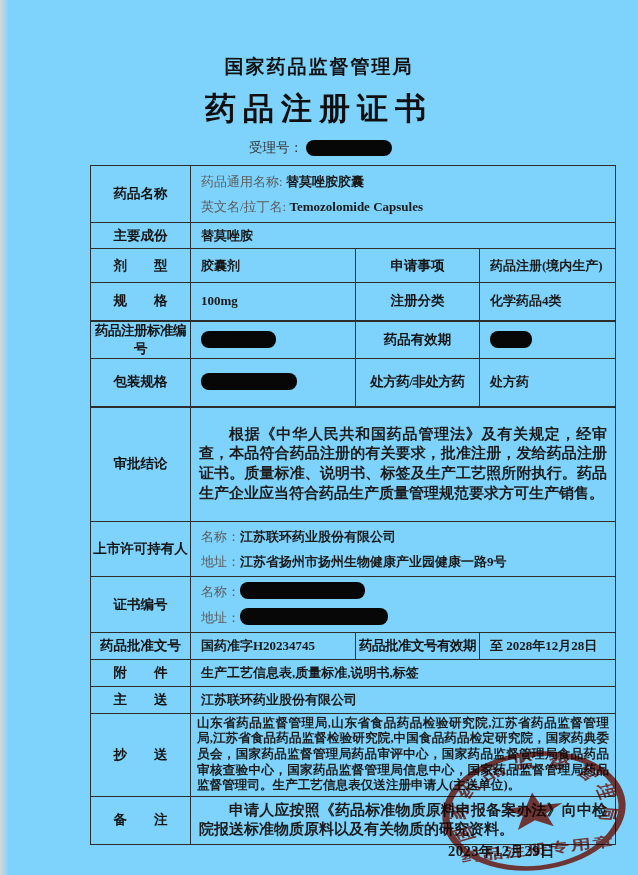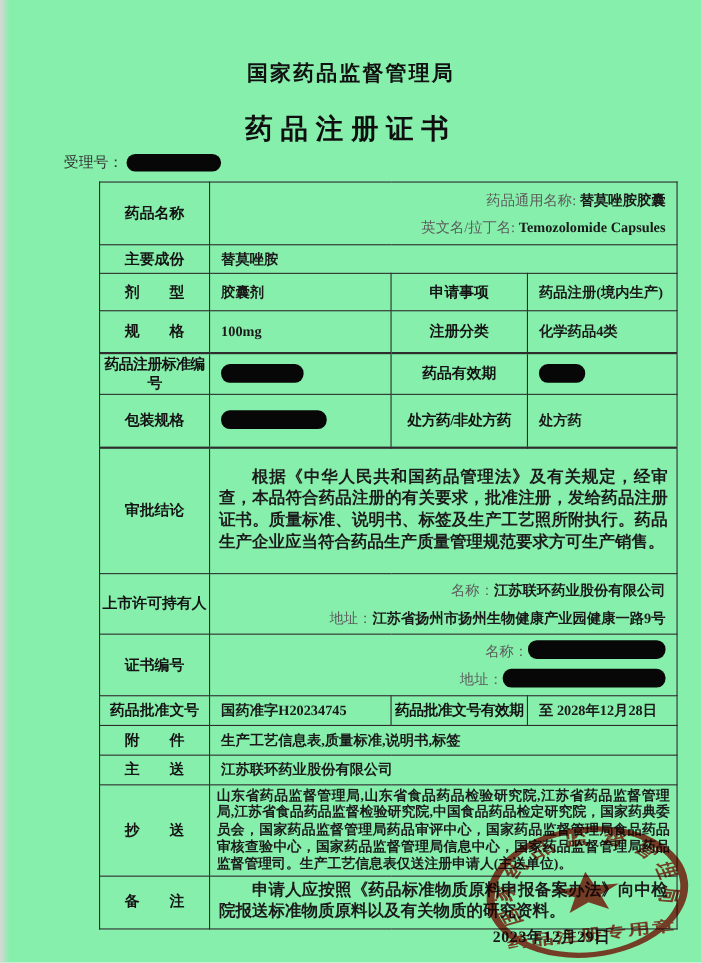--- a/index.html
+++ b/index.html
@@ -1,44 +1,44 @@
 <!DOCTYPE html>
 <html><head>
 <meta charset="utf-8">
 <style>
   html,body{margin:0;padding:0;background:#e9e9e7;}
   .page{
     position:relative;width:638px;height:875px;margin:0 auto;
-    background:#86efac;overflow:hidden;
+    background:#7dd3fc;overflow:hidden;
     font-family:"Liberation Serif","DejaVu Serif",serif;color:#1c1c1c;
   }
   .scan-edge{position:absolute;left:0;top:0;width:9px;height:100%;
     background:linear-gradient(90deg,#d7d7d5,rgba(255,255,255,0));}
   .agency{position:absolute;top:54px;left:0;width:100%;text-align:center;
     font-size:19px;font-weight:bold;letter-spacing:2px;color:#111;}
-  .doc-title{position:absolute;top:100px;left:0;width:100%;text-align:center;
-    font-size:25px;font-weight:600;letter-spacing:7px;color:#0f0f0f;}
+  .doc-title{position:absolute;top:88px;left:0;width:100%;text-align:center;
+    font-size:31px;font-weight:600;letter-spacing:7px;color:#0f0f0f;}
   .meta-row{position:absolute;top:139px;left:58px;width:525px;
-    display:flex;justify-content:space-between;font-size:13.5px;color:#333;}
+    display:flex;justify-content:center;font-size:13.5px;color:#333;}
   .meta-row .grp{display:flex;align-items:center;gap:3px;}
   .redact{display:inline-block;height:16px;background:#070707;border-radius:8px;vertical-align:-3px;}
   .w86{width:86px}.w76{width:76px}.w75{width:75px;height:17px}.w42{width:42px;height:17px}
   .w96{width:96px;height:17px}.w125{width:125px;height:17px}.w148{width:148px;height:17px}
 
   table.cert{position:absolute;top:165px;left:58px;width:525px;
     border-collapse:collapse;table-layout:fixed;margin-left:32px;}
   table.cert col.c1{width:100px} table.cert col.c2{width:165px}
   table.cert col.c3{width:124px} table.cert col.c4{width:136px}
   table.cert th,table.cert td{border:1px solid #2d2d2d;overflow:hidden;}
   table.cert th{font-size:13.5px;font-weight:bold;text-align:center;padding:0 1px;color:#141414;}
   th.tight{font-size:12px;letter-spacing:-0.5px;}
   th.tight2{font-size:12.5px;letter-spacing:-0.5px;}
   td.val{font-size:13px;font-weight:600;padding:2px 10px;color:#1a1a1a;}
   .sub-label{color:#5c5c5c;font-weight:normal;}
-  .two-line{line-height:1.95;text-align:right;}
+  .two-line{line-height:1.95;}
   .para{font-size:15px;line-height:1.32;text-align:justify;text-indent:2em;
     padding:2px 8px;font-weight:600;}
   .para-sm{font-size:12.6px;line-height:1.24;text-align:justify;text-indent:0;
     padding:2px 6px;font-weight:600;}
   tr.thick-top td,tr.thick-top th{border-top:2px solid #2d2d2d;}
 
   .stamp-date{position:absolute;left:448px;top:842px;font-size:14.5px;font-weight:bold;
     letter-spacing:0.5px;color:#191919;z-index:1;}
   .stamp{position:absolute;left:438px;top:749px;z-index:2;
     mix-blend-mode:multiply;opacity:0.92;transform:rotate(-6deg);}

